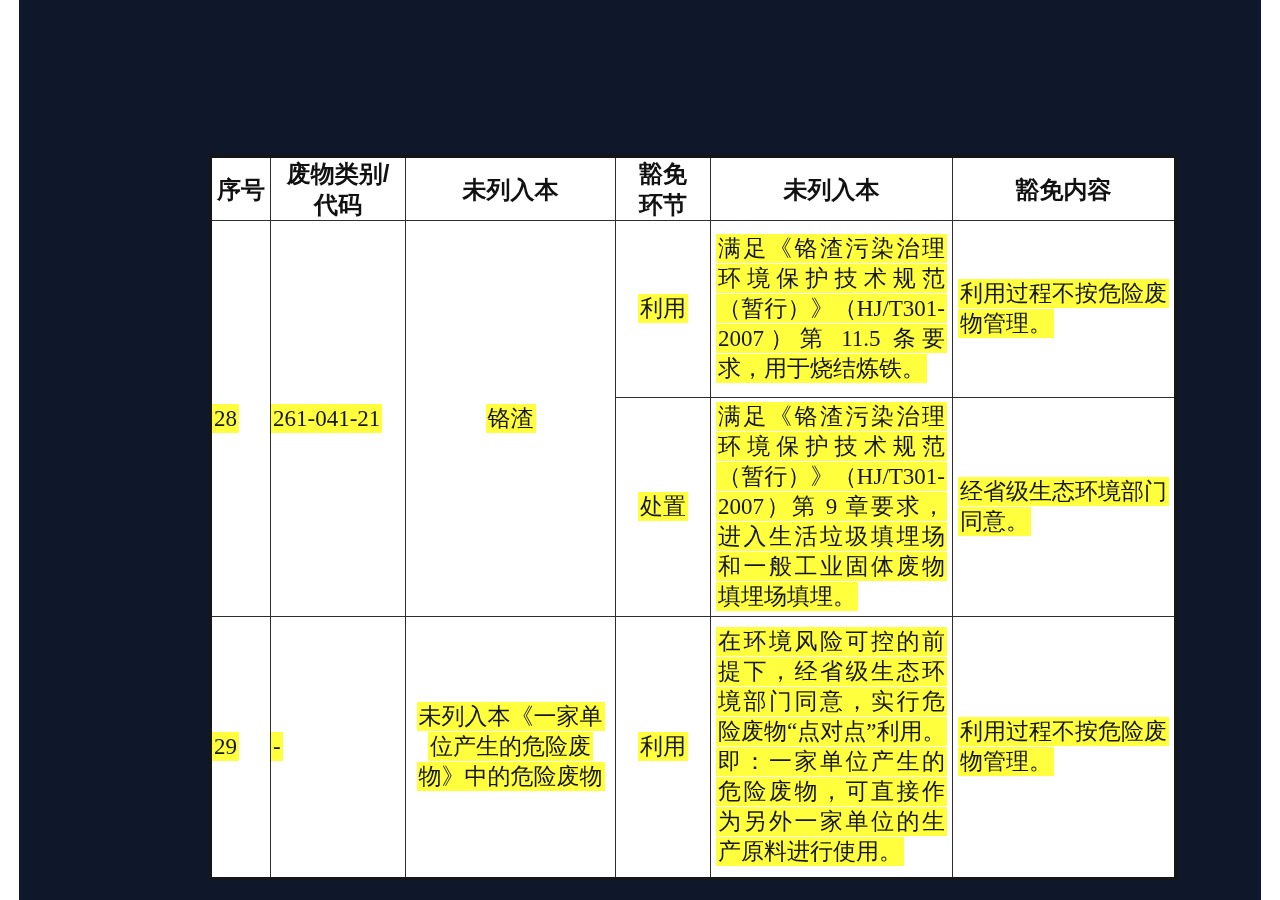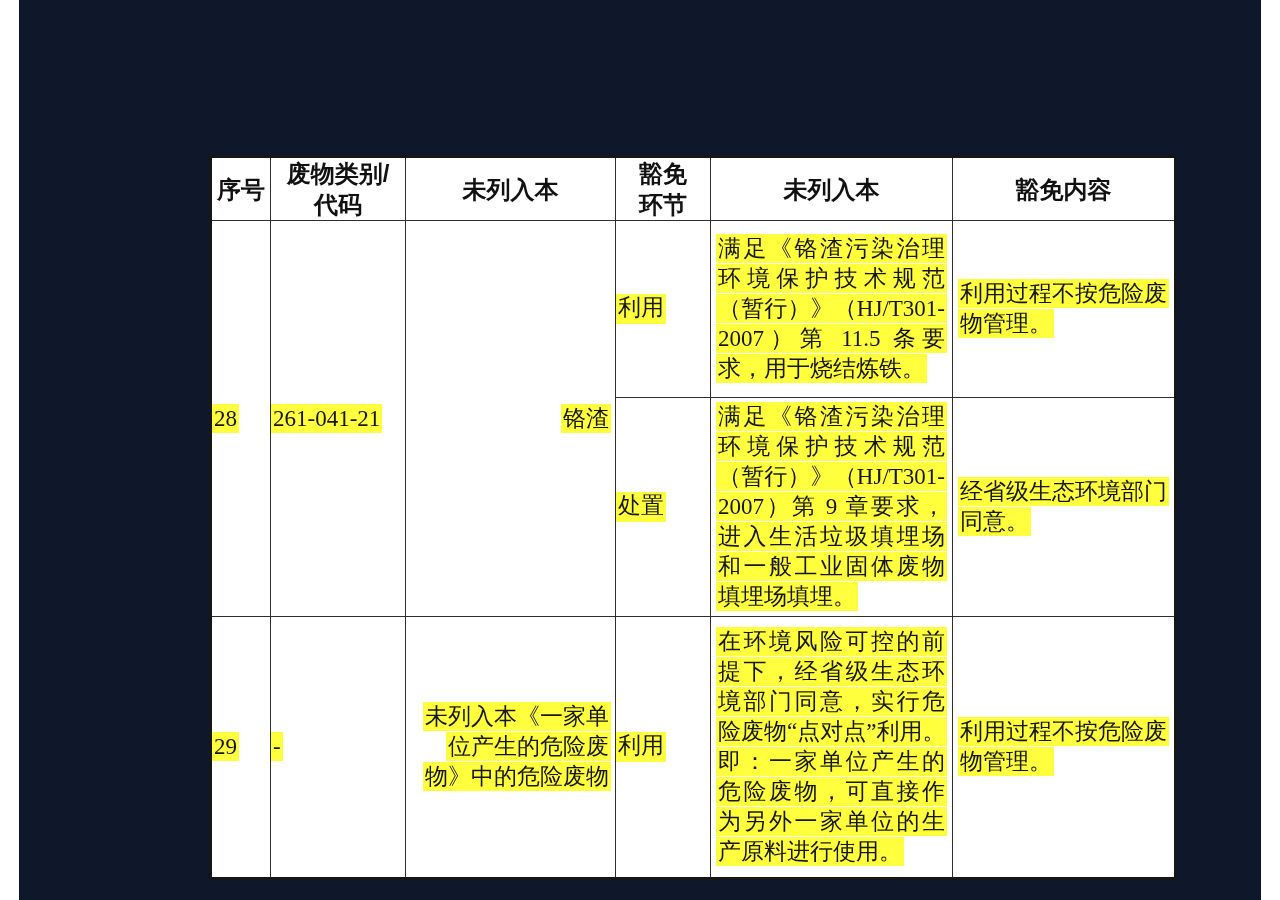--- a/index.html
+++ b/index.html
@@ -20,29 +20,29 @@
 
   th {
     font-family: "Liberation Sans", "DejaVu Sans", sans-serif;
     font-weight: bold; font-size: 24px; line-height: 31px;
     text-align: center; white-space: pre-line; color: #111;
   }
 
   td { font-size: 23px; line-height: 30px; }
 
   .c-center { text-align: left; }
-  .c-left   { text-align: right; padding: 2px 4px; }
+  .c-left   { text-align: center; padding: 2px 4px; }
   .c-just   { text-align: justify; text-justify: inter-character; padding: 4px 5px; }
 
   mark.hl {
     background: var(--hl); color: #161616;
     padding: 2px 2px;
     -webkit-box-decoration-break: clone; box-decoration-break: clone;
   }
-  .stage-cell { text-align: left; font-family: Liberation Mono, monospace; }
+  .stage-cell { text-align: center; }
 </style>
 </head>
 <body>
 
 <div class="page">
   <table class="doc-table">
     <colgroup>
       <col style="width:60px">
       <col style="width:135px">
       <col style="width:210px">

